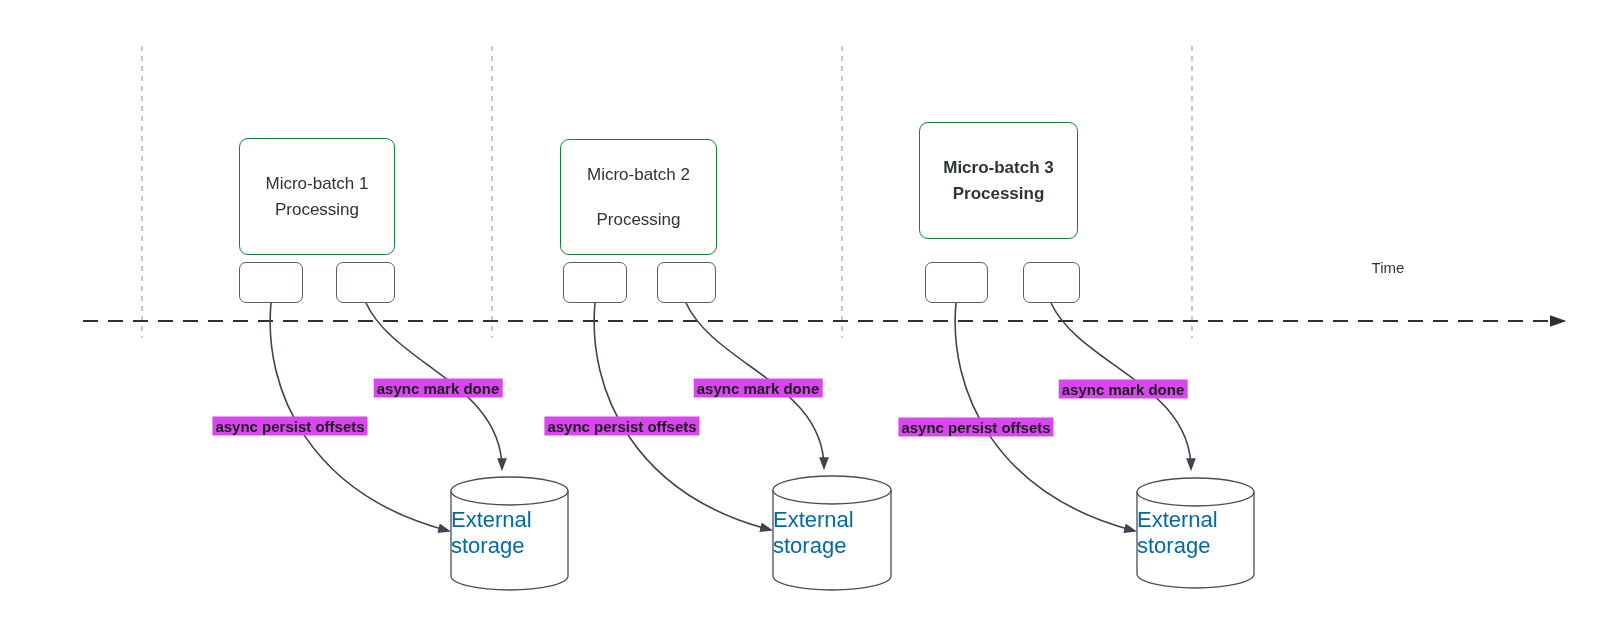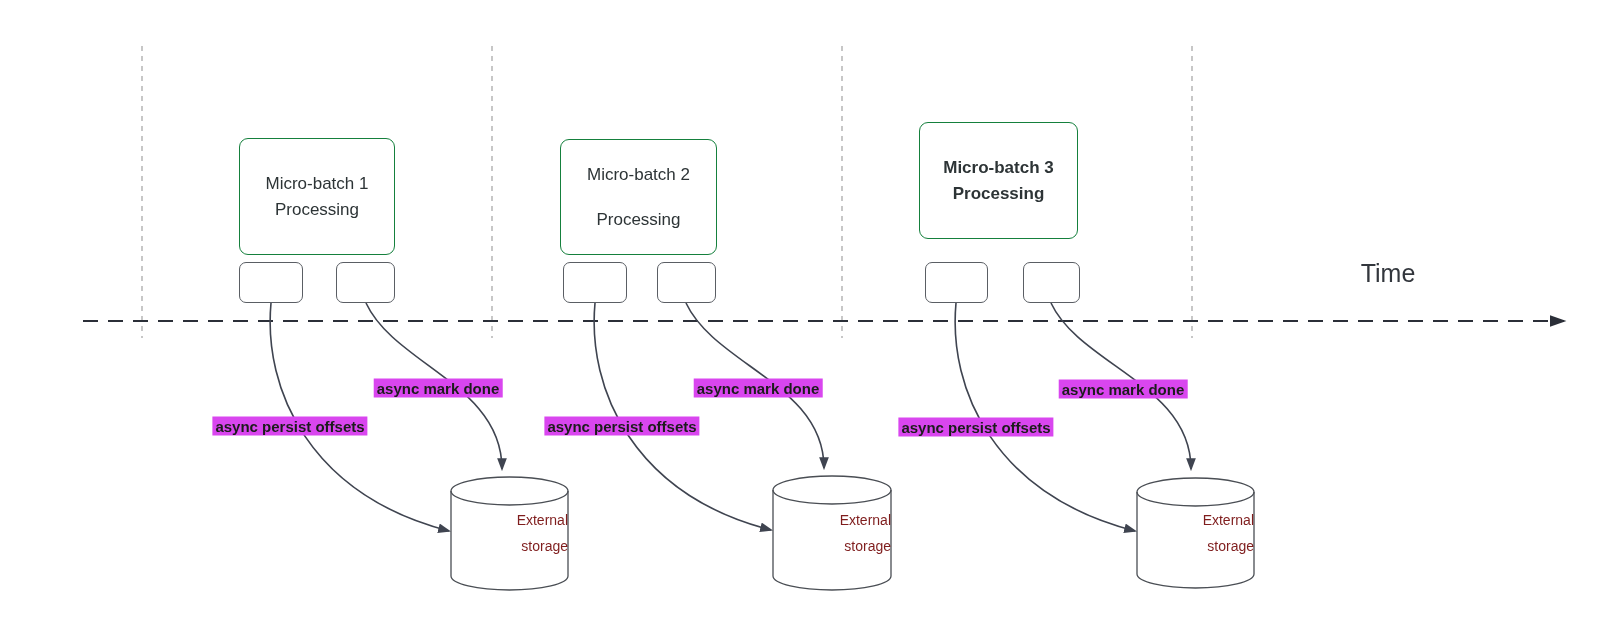--- a/index.html
+++ b/index.html
@@ -50,34 +50,34 @@
     background: #d946ef;
     padding: 1px 3px;
     font-size: 15px;
     font-weight: bold;
     color: #1c1c1c;
     white-space: nowrap;
     z-index: 3;
   }
   .storage-label {
     position: absolute;
-    text-align: right;
-    color: #7f1d1d;
-    font-size: 14px;
+    text-align: left;
+    color: #0369a1;
+    font-size: 22px;
     line-height: 26px;
     z-index: 2;
   }
   .time-label {
     position: absolute;
     left: 1340px;
     top: 259px;
     width: 96px;
     text-align: center;
     color: #33373d;
-    font-size: 25px;
+    font-size: 15px;
     z-index: 2;
   }
 </style>
 </head>
 <body>
 
 <div class="canvas">
 
   <svg class="layer-svg" viewBox="0 0 1600 642" xmlns="http://www.w3.org/2000/svg">
     <defs>

